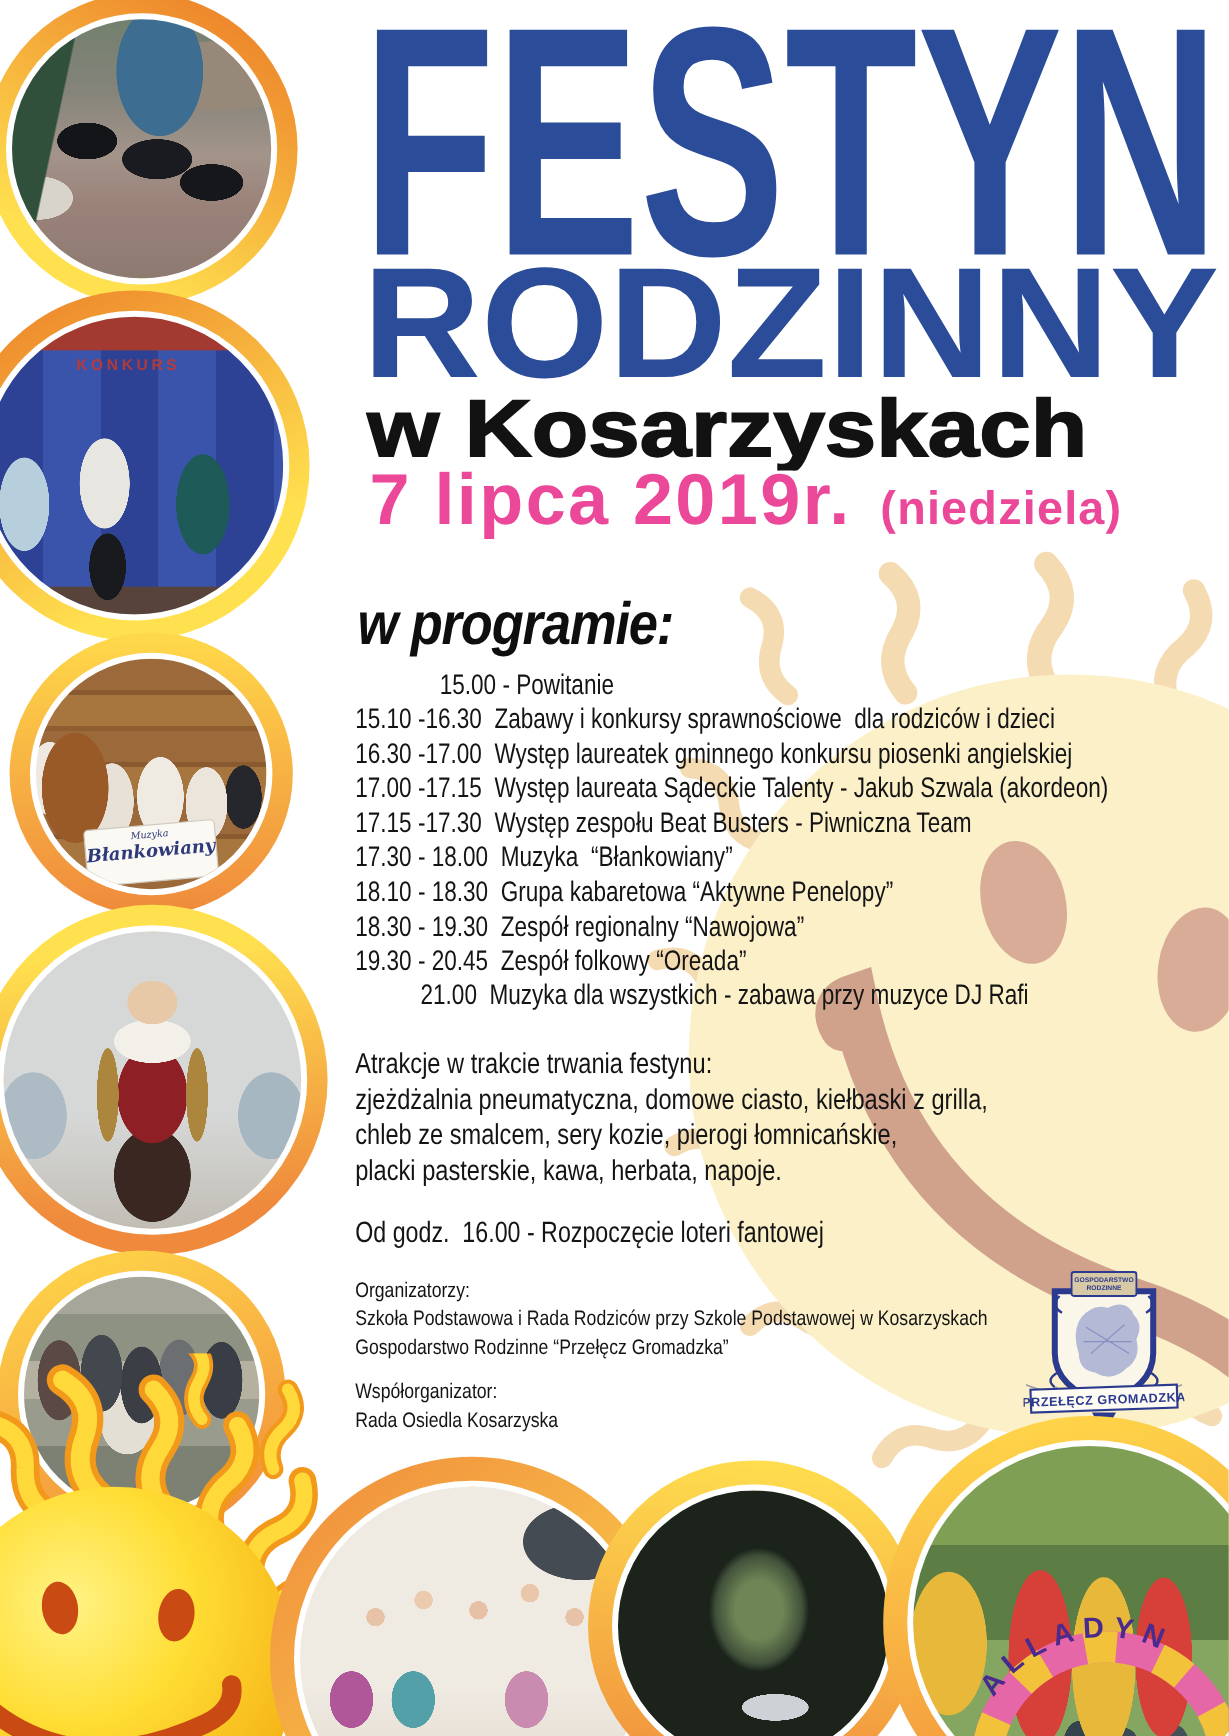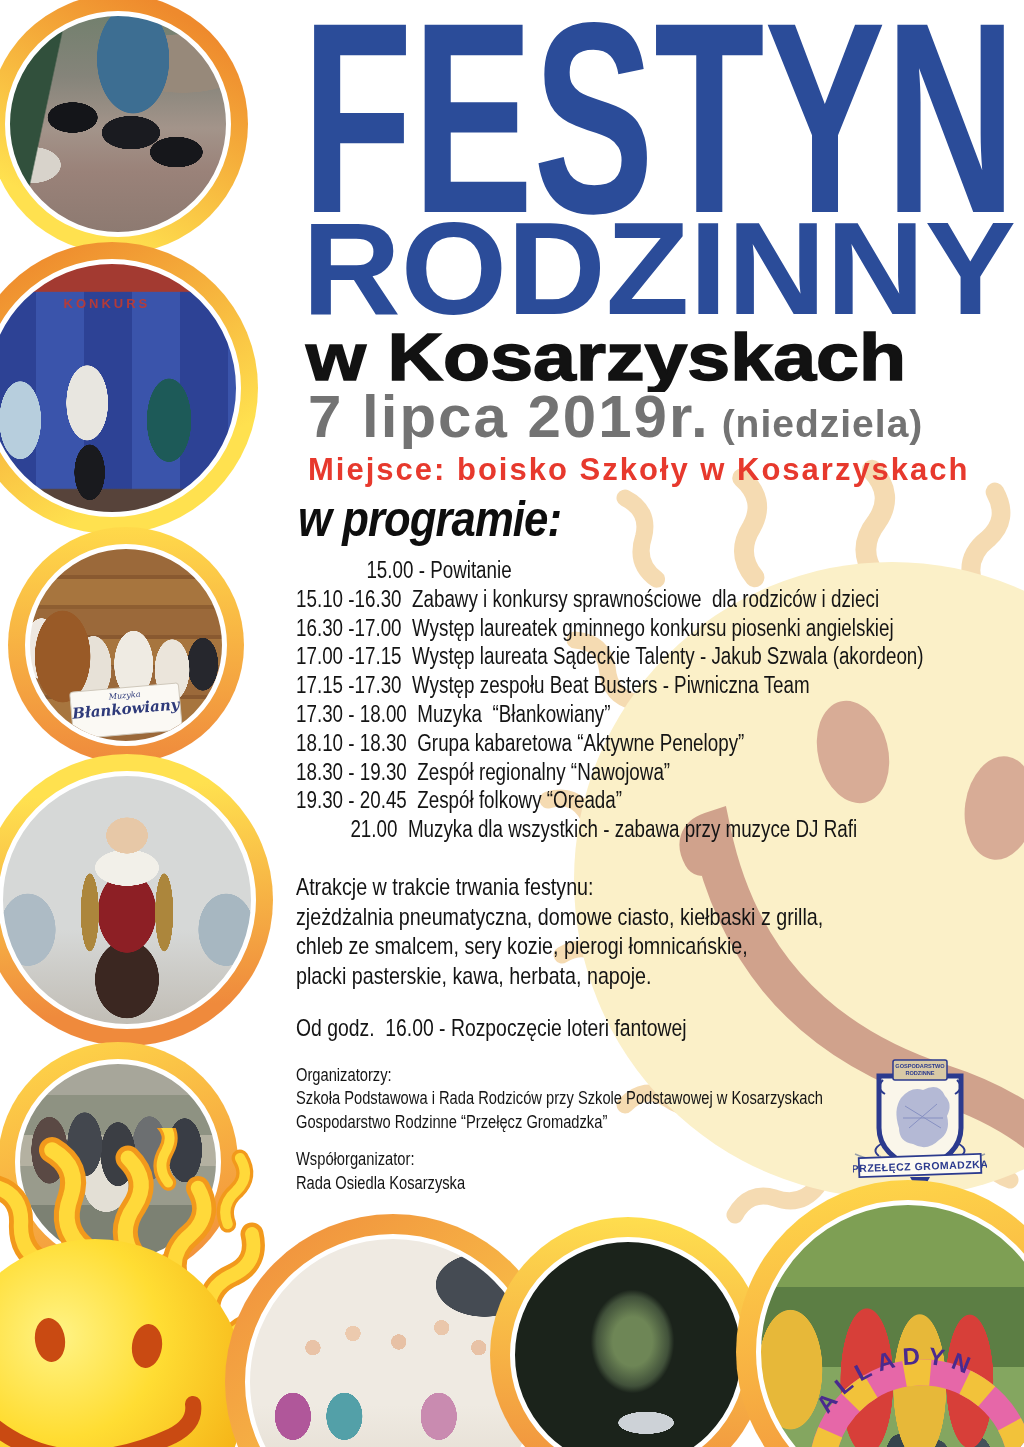--- a/index.html
+++ b/index.html
@@ -7,23 +7,23 @@
           font-family:"Liberation Sans","DejaVu Sans",sans-serif;}
   .abs{position:absolute;}
 
   
   .bgsun{left:0;top:0;z-index:1;pointer-events:none;}
   .logo{left:853px;top:1058px;z-index:2;}
   .smiley{left:0;top:1128px;z-index:5;pointer-events:none;}
 
   
   .titleblock{left:296px;top:6px;z-index:3;}
-  .daterow{left:308px;top:382px;z-index:3;display:flex;align-items:baseline;color:#737373;}
+  .daterow{left:308px;top:382px;z-index:3;display:flex;align-items:baseline;color:#ec4899;}
   .daterow .big{font-size:60px;font-weight:700;letter-spacing:2px;}
-  .daterow .small{font-size:39px;font-weight:600;letter-spacing:1px;margin-left:12px;}
+  .daterow .small{font-size:39px;font-weight:600;letter-spacing:1px;margin-left:24px;}
   .location{left:308px;top:452px;z-index:3;color:#E7392D;font-size:31px;font-weight:600;letter-spacing:2px;white-space:pre;}
   .progheading{left:298px;top:490px;z-index:3;color:#0e0e0e;font-size:46px;font-style:italic;font-weight:700;
                letter-spacing:-1px;transform:scale(.95,1.08);transform-origin:0 0;}
   .program{left:296px;top:556px;z-index:3;width:900px;transform:scale(.80,1);transform-origin:0 0;
            font-size:23.5px;line-height:28.8px;color:#141414;}
   .program div{white-space:pre;}
   .attractions{left:296px;top:872px;z-index:3;width:760px;transform:scale(.82,1);transform-origin:0 0;
            font-size:24px;line-height:29.5px;color:#141414;}
   .attractions div{white-space:pre;}
   .lottery{left:296px;top:1014px;z-index:3;font-size:24.5px;color:#141414;white-space:pre;
@@ -170,21 +170,20 @@
     <text x="6" y="206" font-size="272" font-weight="bold" fill="#2B4C99" textLength="714" lengthAdjust="spacingAndGlyphs">FESTYN</text>
     <text x="6" y="308" font-size="131" font-weight="bold" fill="#2B4C99" textLength="714" lengthAdjust="spacingAndGlyphs">RODZINNY</text>
     <text x="10" y="374" font-size="67" font-weight="bold" fill="#121212" stroke="#121212" stroke-width="1.5" textLength="600" lengthAdjust="spacingAndGlyphs">w Kosarzyskach</text>
   </svg>
 
   <div class="abs daterow">
     <span class="big">7 lipca 2019r.</span>
     <span class="small">(niedziela)</span>
   </div>
 
-  <div class="abs location">Miejsce: boisko Szkoły w Kosarzyskach</div>
 
   <div class="abs progheading">w programie:</div>
 
   <div class="abs program">
     <div style="padding-left:88px">15.00 - Powitanie</div>
     <div>15.10 -16.30  Zabawy i konkursy sprawnościowe  dla rodziców i dzieci</div>
     <div>16.30 -17.00  Występ laureatek gminnego konkursu piosenki angielskiej</div>
     <div>17.00 -17.15  Występ laureata Sądeckie Talenty - Jakub Szwala (akordeon)</div>
     <div>17.15 -17.30  Występ zespołu Beat Busters - Piwniczna Team</div>
     <div>17.30 - 18.00  Muzyka  “Błankowiany”</div>

